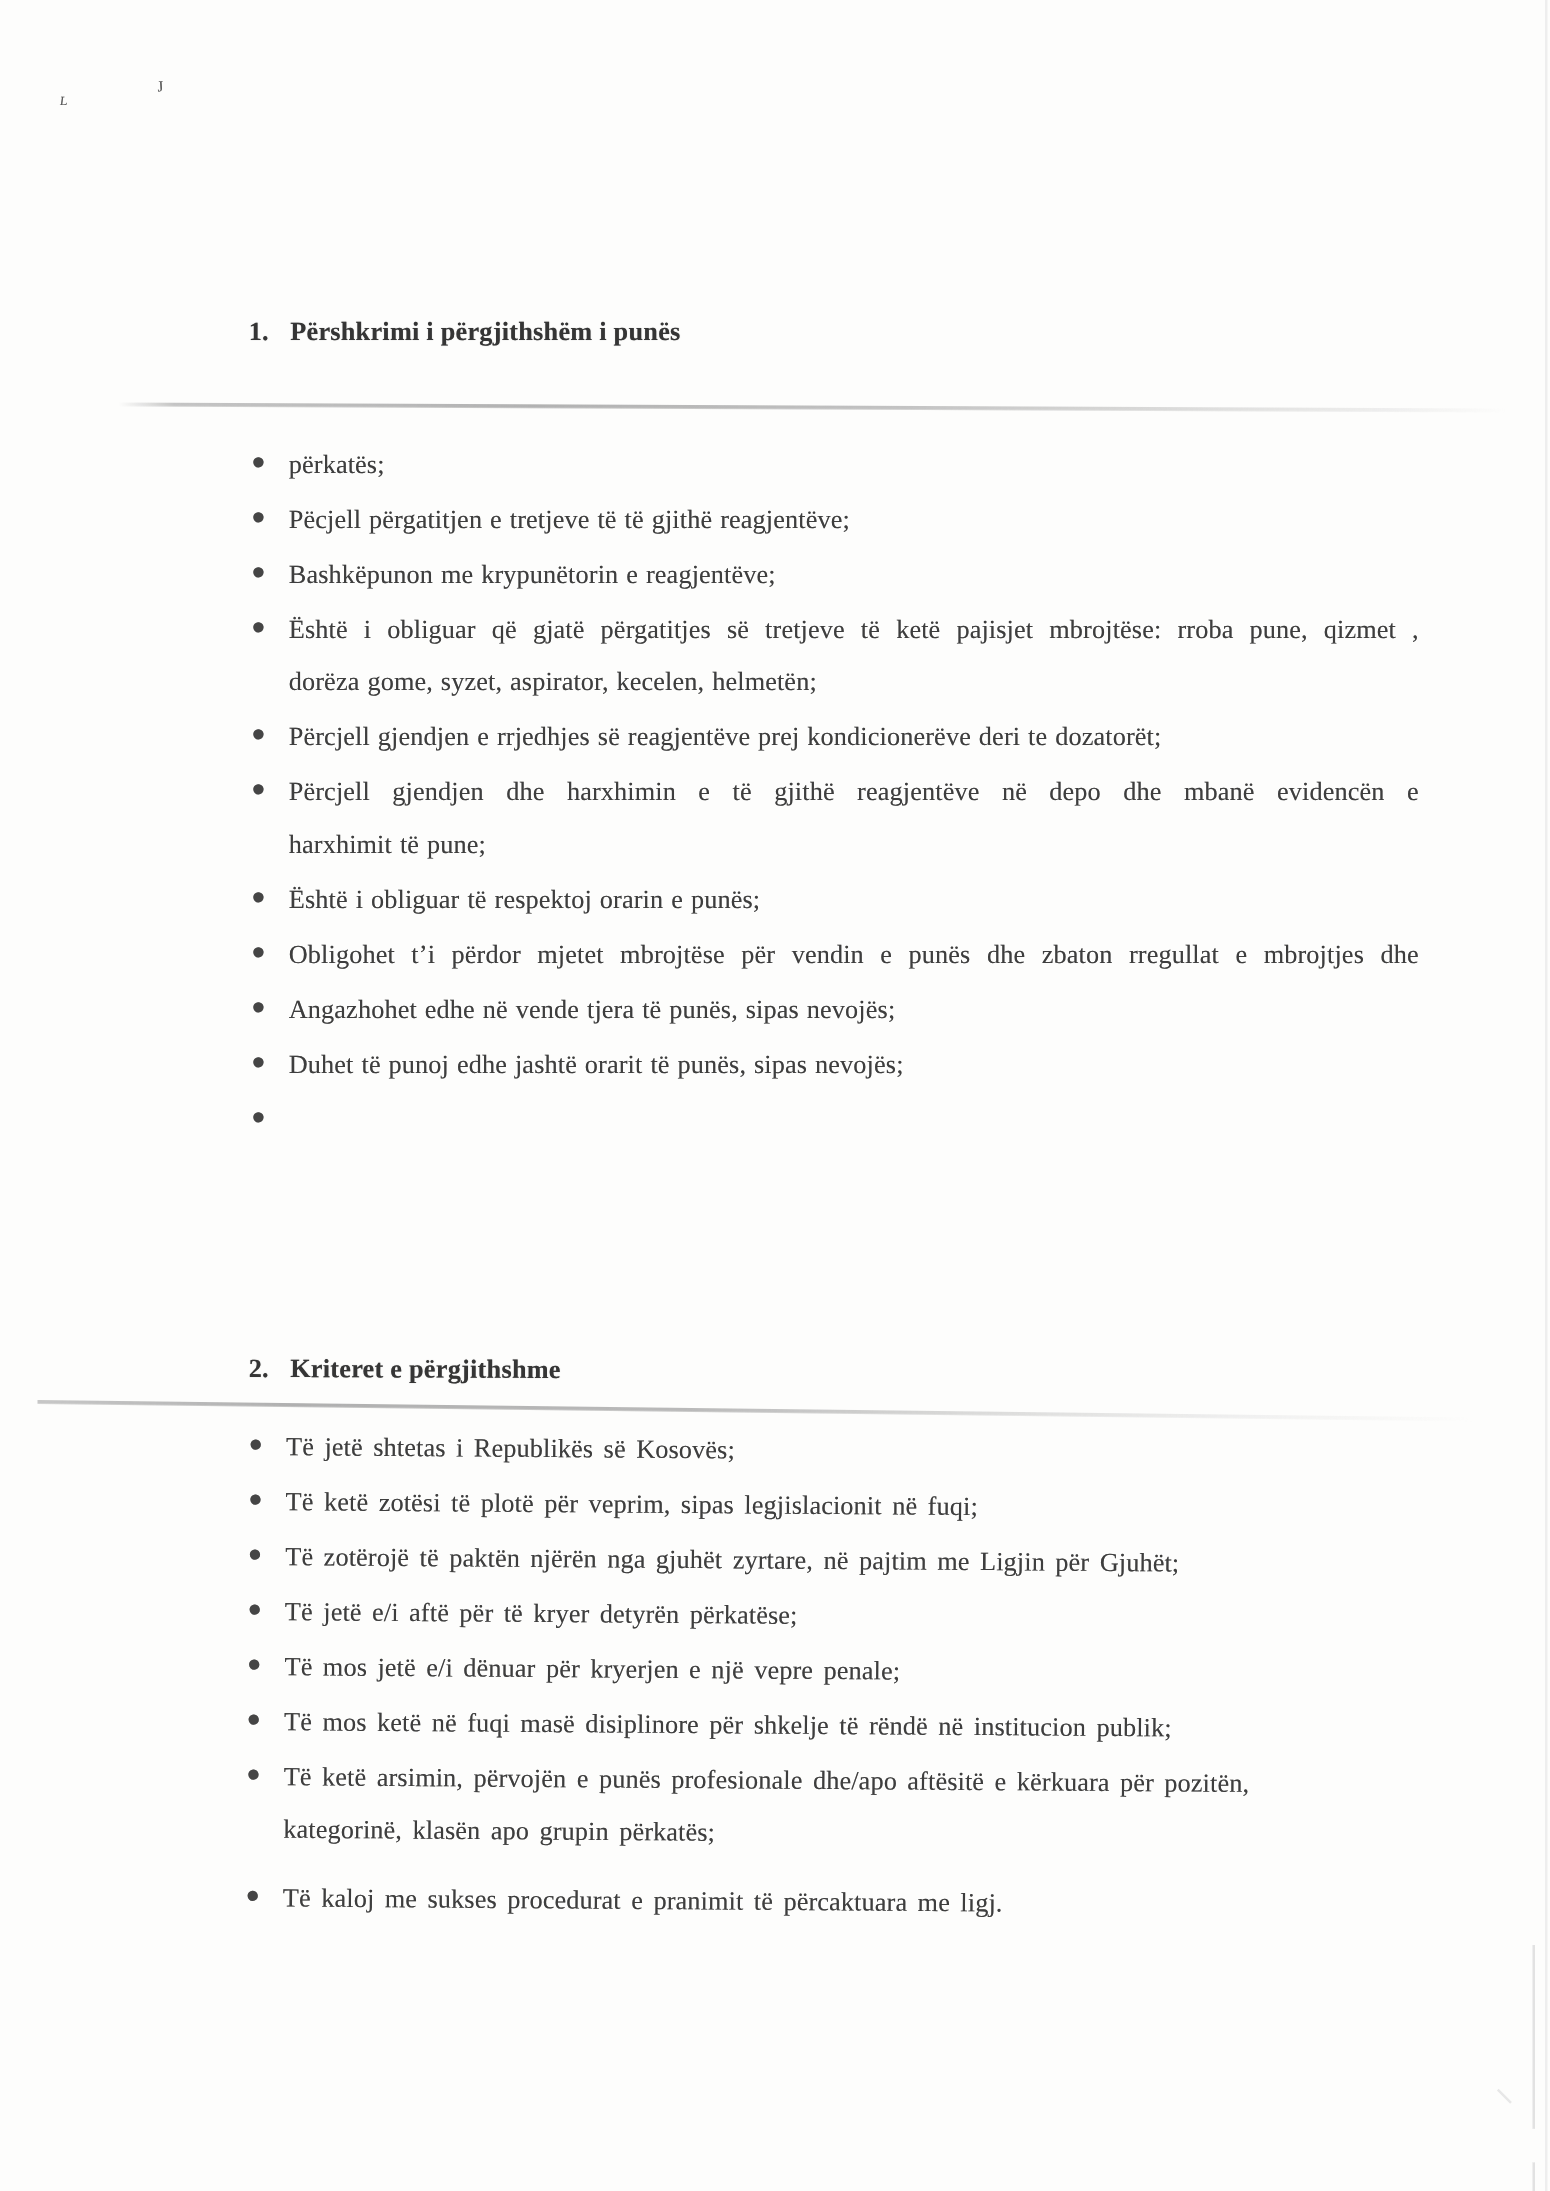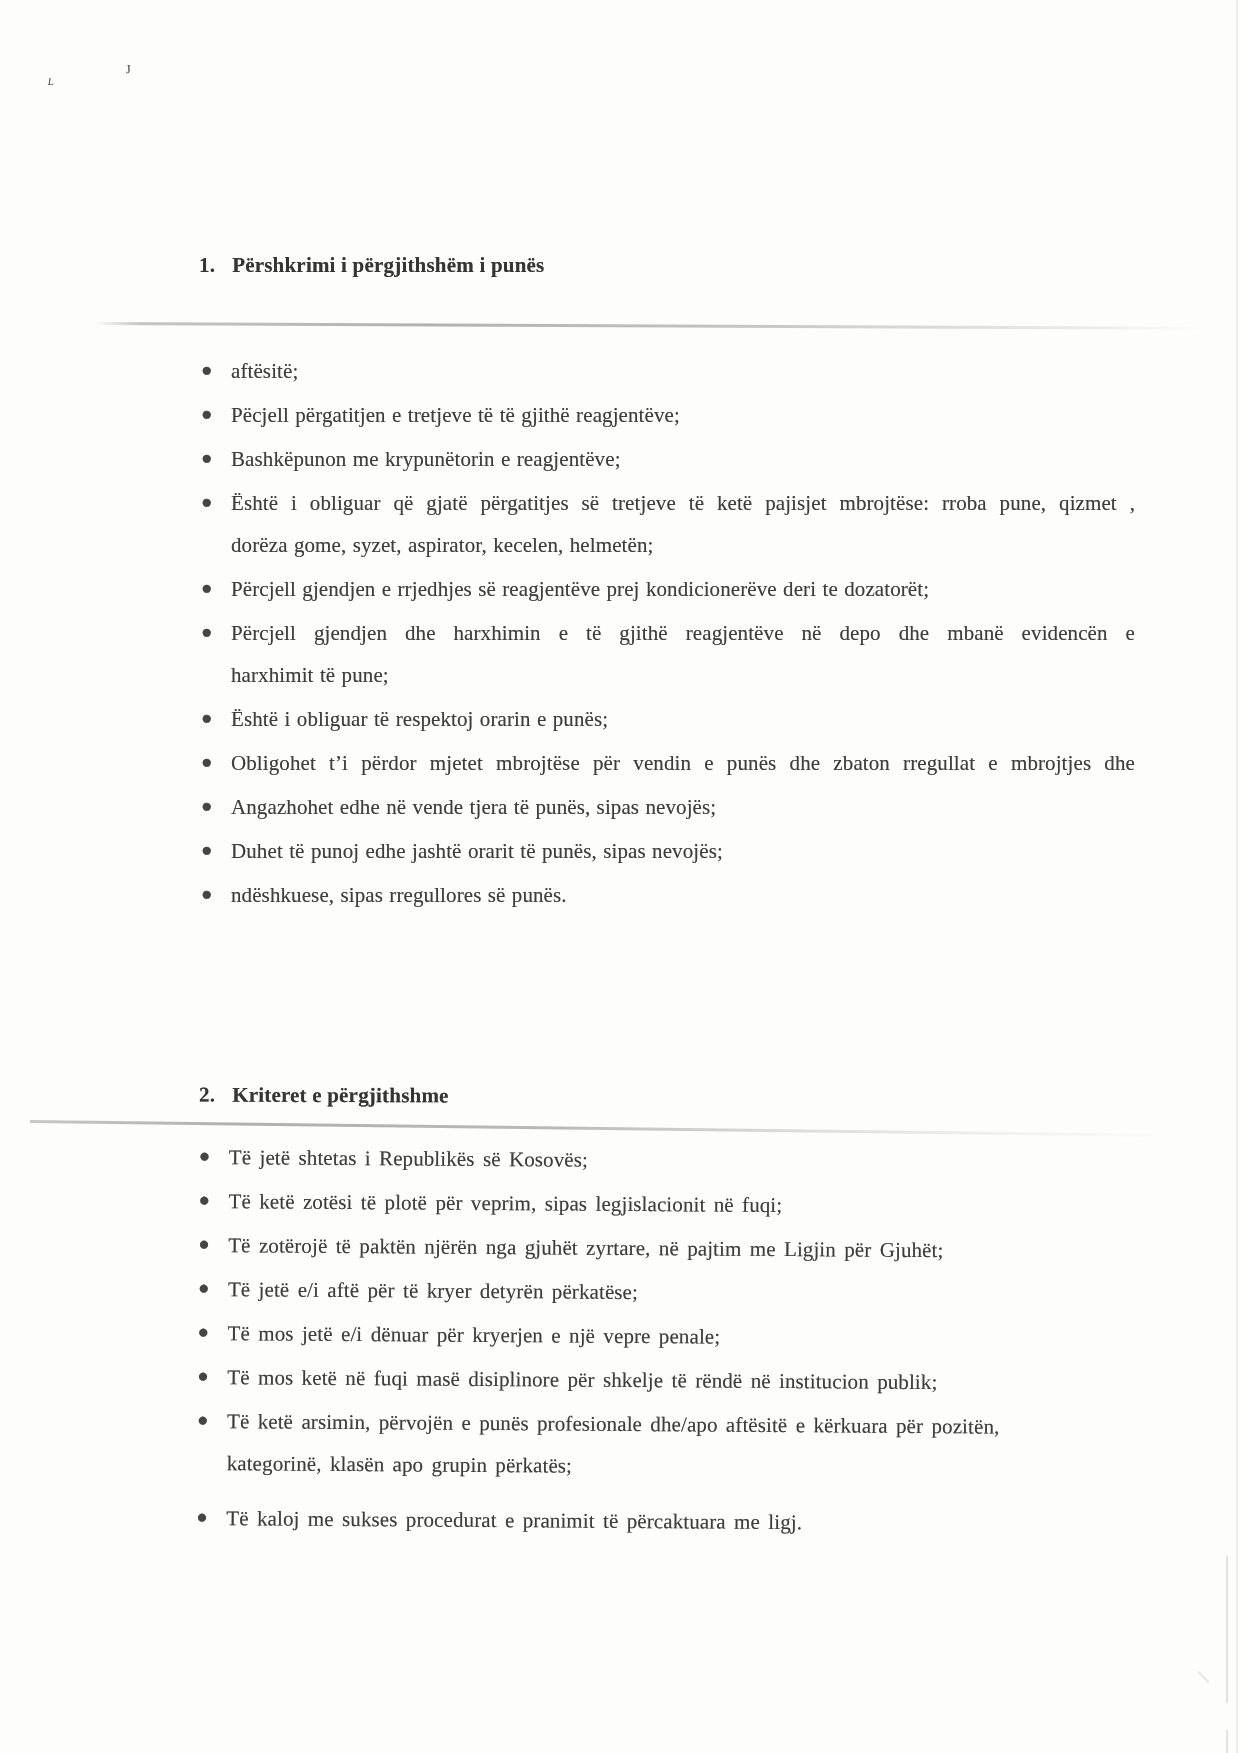--- a/index.html
+++ b/index.html
@@ -139,21 +139,21 @@
   <div class="sec-heading" id="heading-1">
     <span class="num">1.</span><span>Përshkrimi i përgjithshëm i punës</span>
   </div>
 
   <div class="divider" id="divider-1"></div>
 
   <ul class="bullet-list" id="list-1">
       <li>
     <span class="dot">●</span>
     <span class="item-text">
-          <div class="line">aftësitë;</div>
+          <div class="line">përkatës;</div>
         </span>
   </li>
       <li>
     <span class="dot">●</span>
     <span class="item-text">
           <div class="line">Pëcjell përgatitjen e tretjeve të të gjithë reagjentëve;</div>
         </span>
   </li>
       <li>
     <span class="dot">●</span>
@@ -201,21 +201,20 @@
   </li>
       <li>
     <span class="dot">●</span>
     <span class="item-text">
           <div class="line">Duhet të punoj edhe jashtë orarit të punës, sipas nevojës;</div>
         </span>
   </li>
       <li>
     <span class="dot">●</span>
     <span class="item-text">
-          <div class="line">ndëshkuese, sipas rregullores së punës.</div>
         </span>
   </li>
     </ul>
 
   <div class="sec-heading" id="heading-2">
     <span class="num">2.</span><span>Kriteret e përgjithshme</span>
   </div>
 
   <div class="divider" id="divider-2"></div>
 

